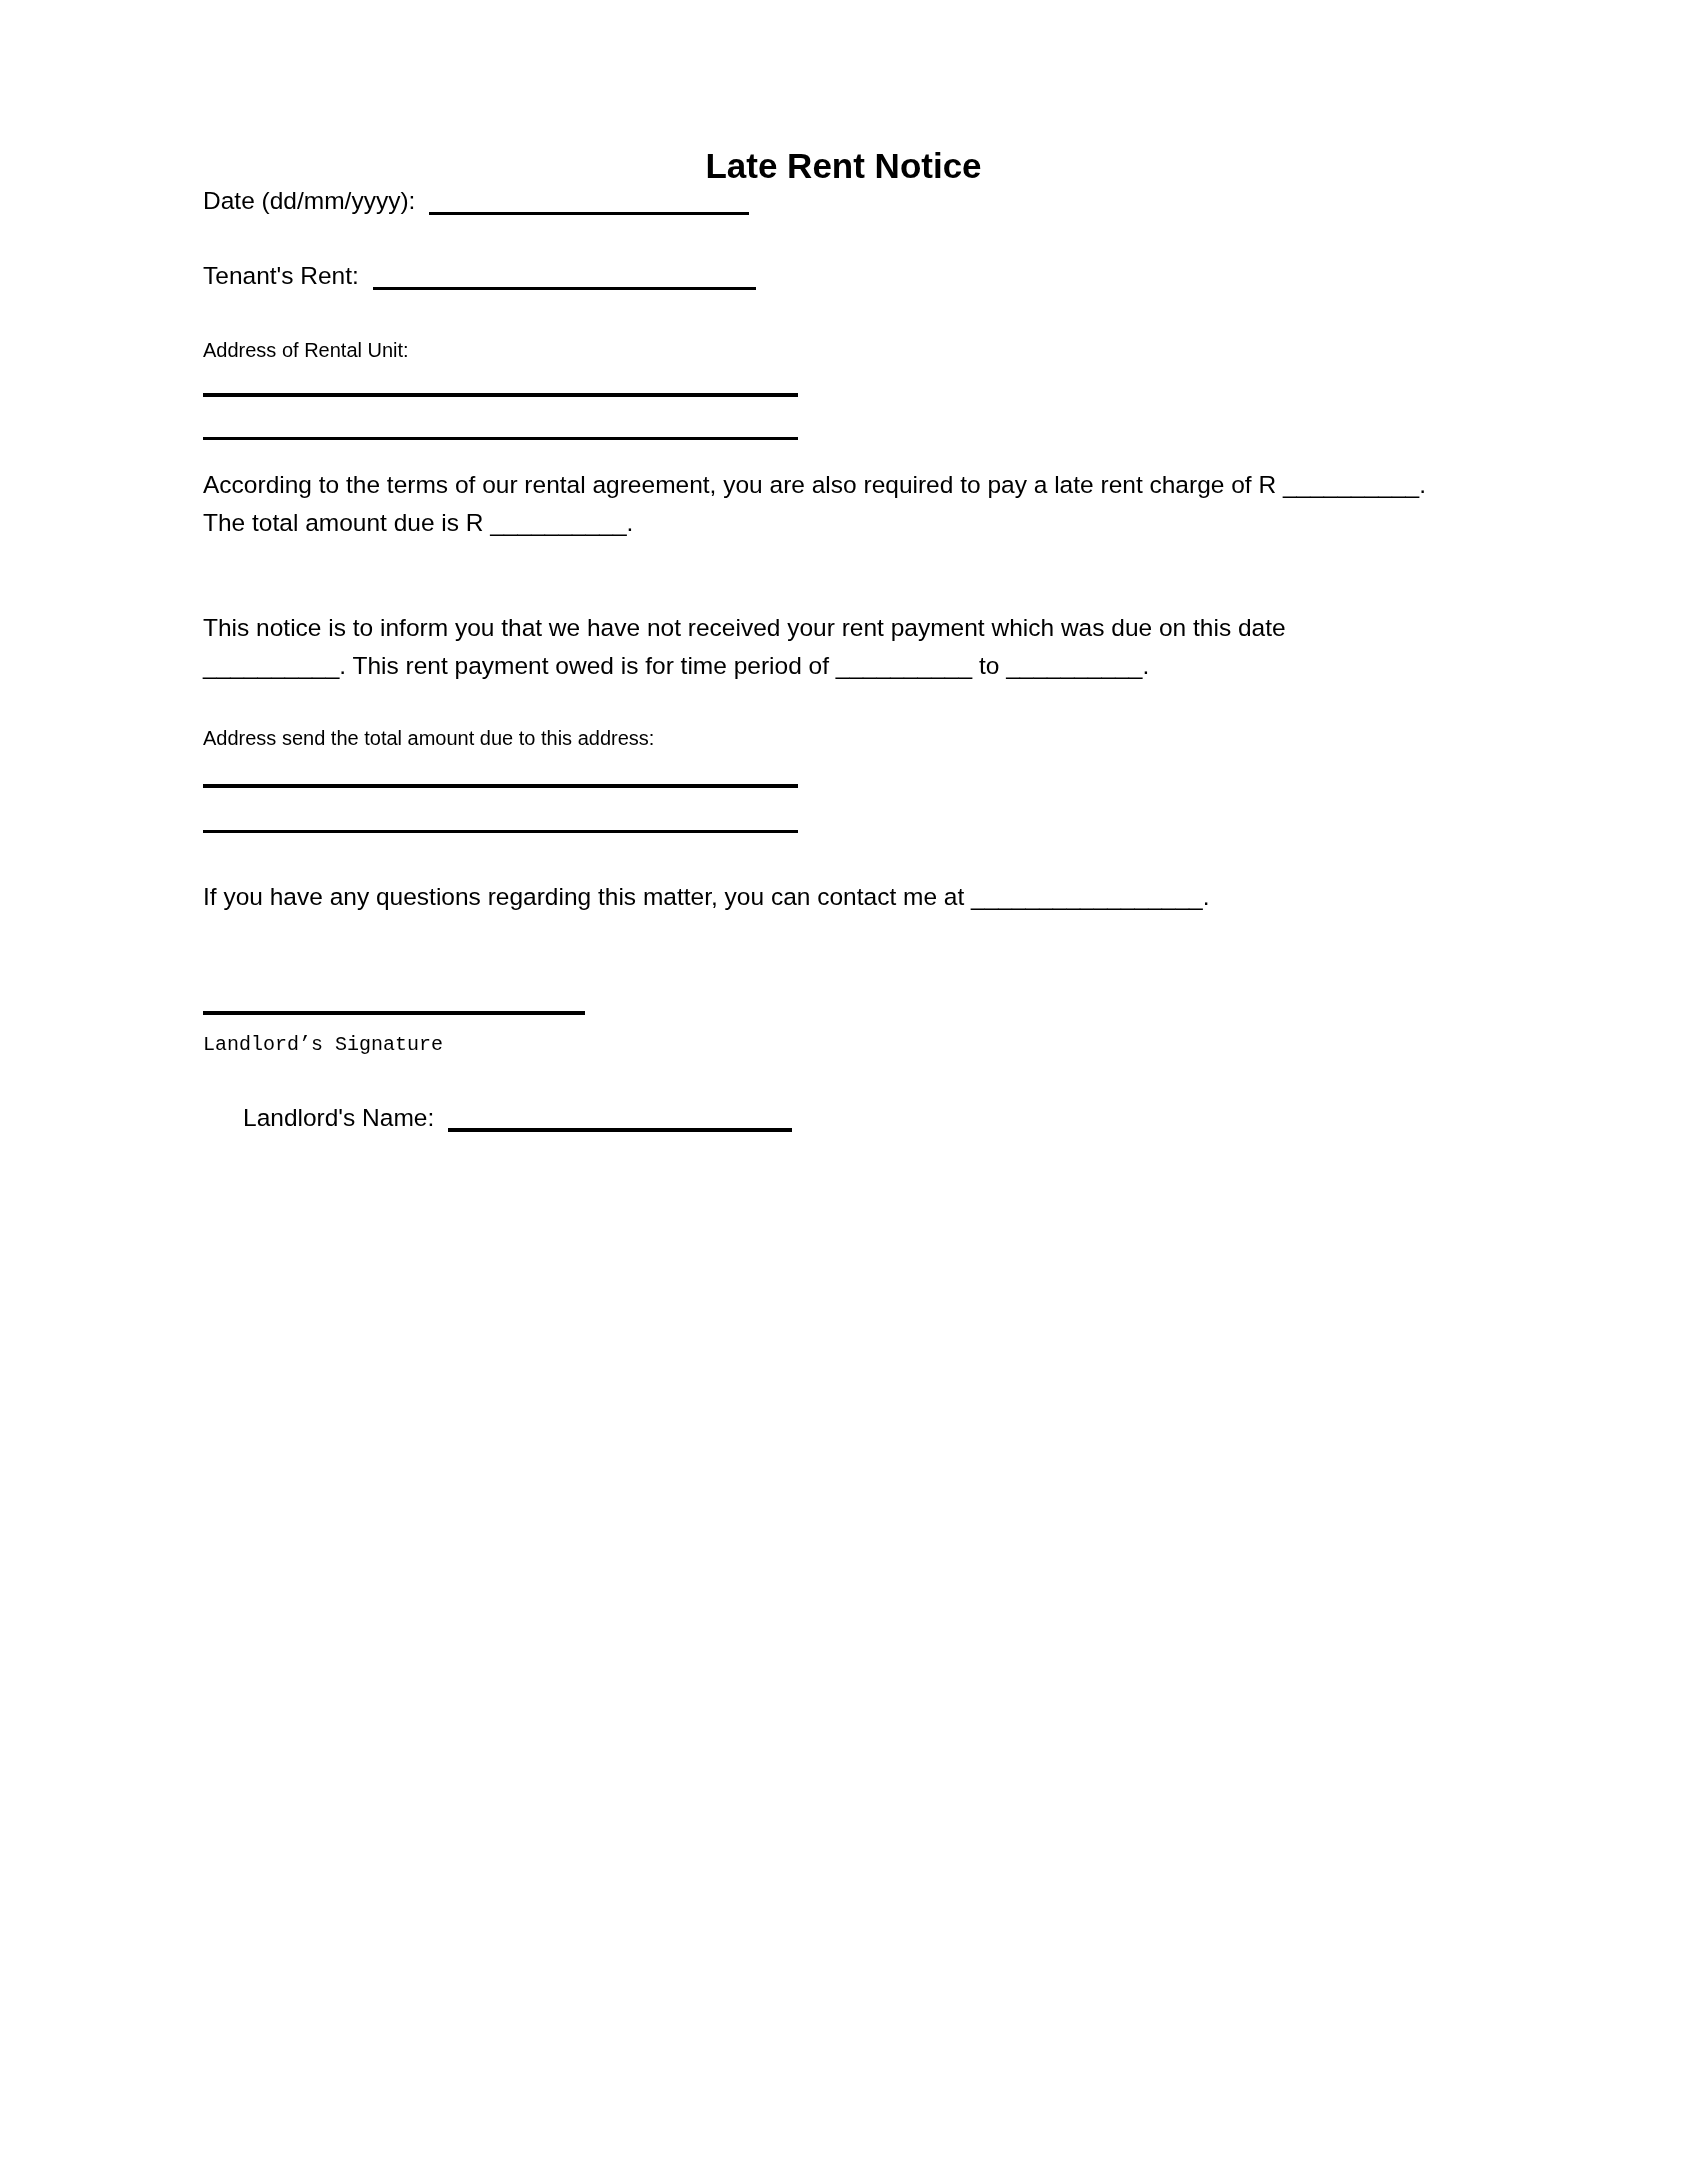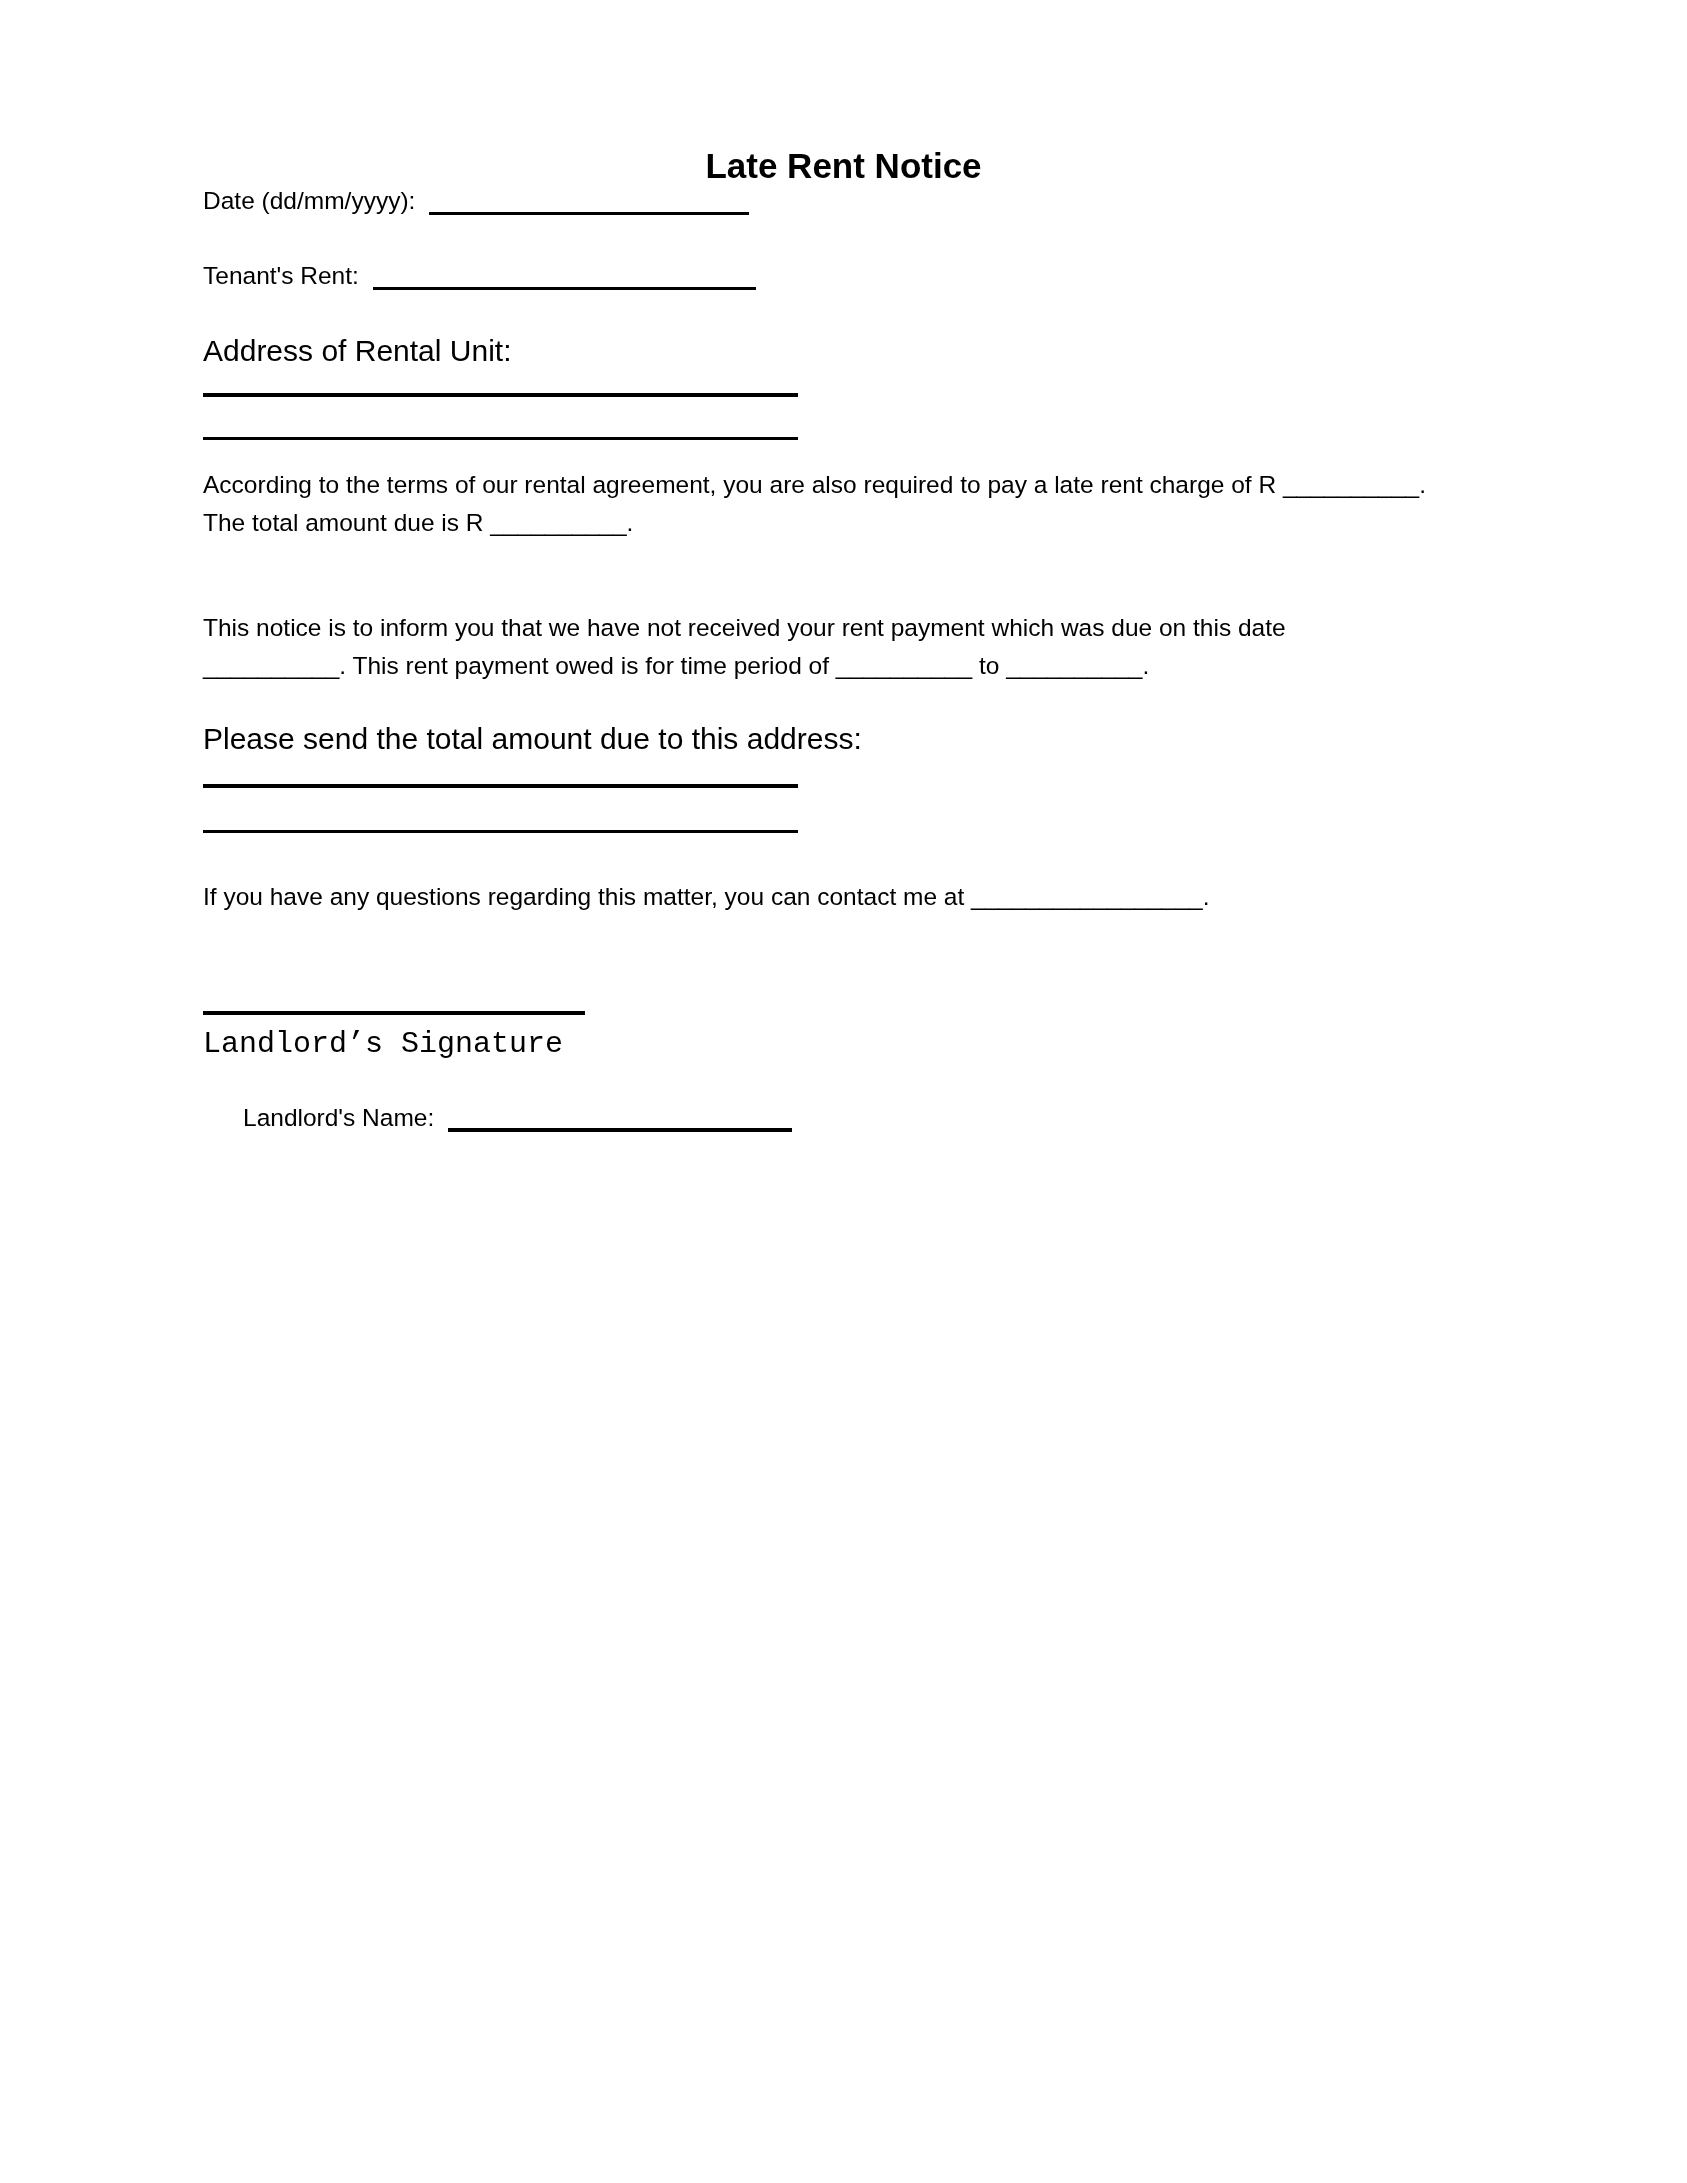--- a/index.html
+++ b/index.html
@@ -20,21 +20,21 @@
     line-height: 38px;
     font-weight: 700;
     text-align: center;
   }
   .row {
     font-size: 24.5px;
     line-height: 31px;
     white-space: nowrap;
   }
   .label-block {
-    font-size: 30px;
+    font-size: 20px;
     line-height: 31px;
   }
   .para {
     margin: 0;
     font-size: 24.5px;
     line-height: 38px;
     max-width: 1227px;
   }
   .blank {
     display: inline-block;
@@ -86,21 +86,21 @@
 
   <div class="label-block addr-label">Address of Rental Unit:</div>
 
   <div class="line w-full line-a1"></div>
   <div class="line w-full line-a2"></div>
 
   <p class="para para-charge">According to the terms of our rental agreement, you are also required to pay a late rent charge of R __________. The total amount due is R __________.</p>
 
   <p class="para para-notice">This notice is to inform you that we have not received your rent payment which was due on this date __________. This rent payment owed is for time period of __________ to __________.</p>
 
-  <div class="label-block send-label">Please send the total amount due to this address:</div>
+  <div class="label-block send-label">Address send the total amount due to this address:</div>
 
   <div class="line w-full line-s1"></div>
   <div class="line w-full line-s2"></div>
 
   <p class="para para-contact">If you have any questions regarding this matter, you can contact me at _________________.</p>
 
   <div class="line w-sig line-sig"></div>
 
   <div class="label-block sig-label">Landlord’s Signature</div>
 

